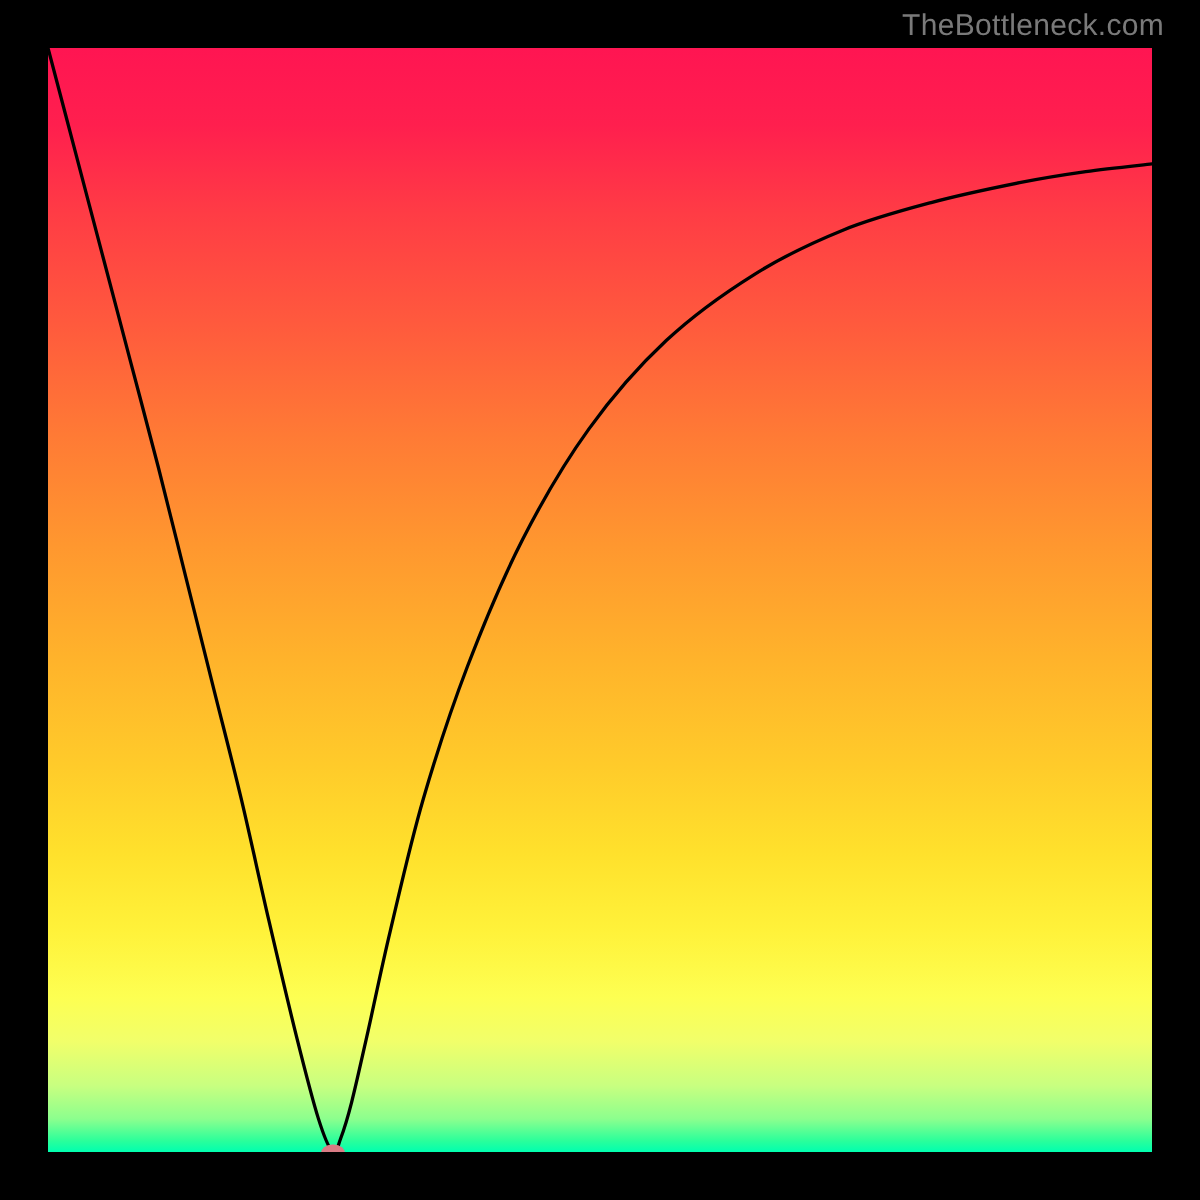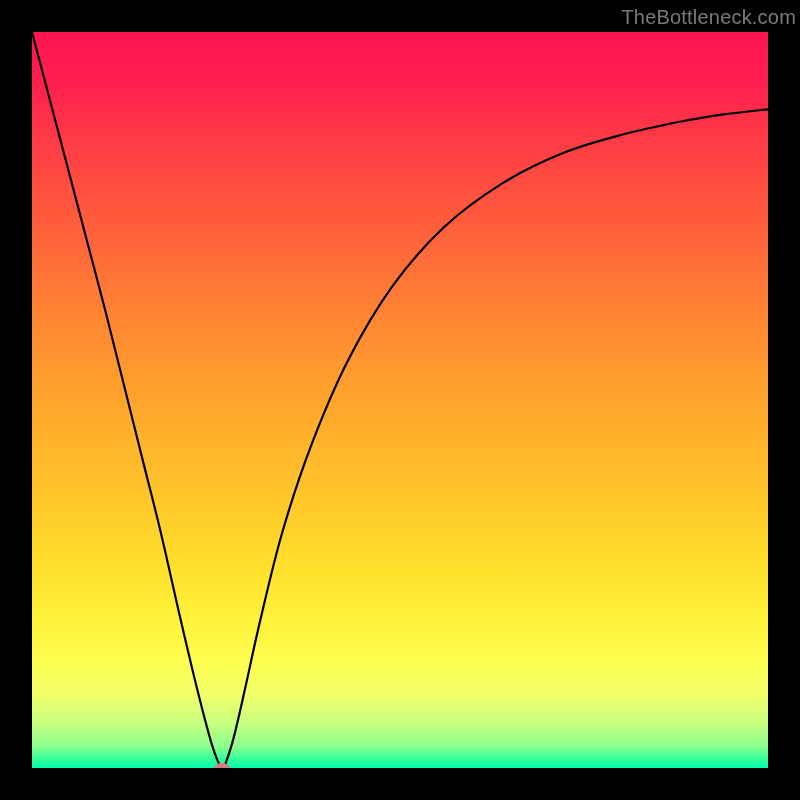--- a/index.html
+++ b/index.html
@@ -58,21 +58,21 @@
     position: absolute;
     width: 16px;
     height: 12px;
     background: #d97b84;
     border-radius: 50% / 55%;
     transform: translate(-50%, -50%);
   }
   .watermark {
     position: absolute;
     top: 6px;
-    right: 4px;
+    right: 24px;
     color: #7a7a7a;
     font-size: 20px;
     font-weight: 500;
     letter-spacing: 0.2px;
     user-select: none;
   }
 </style>
 </head>
 <body>
 

